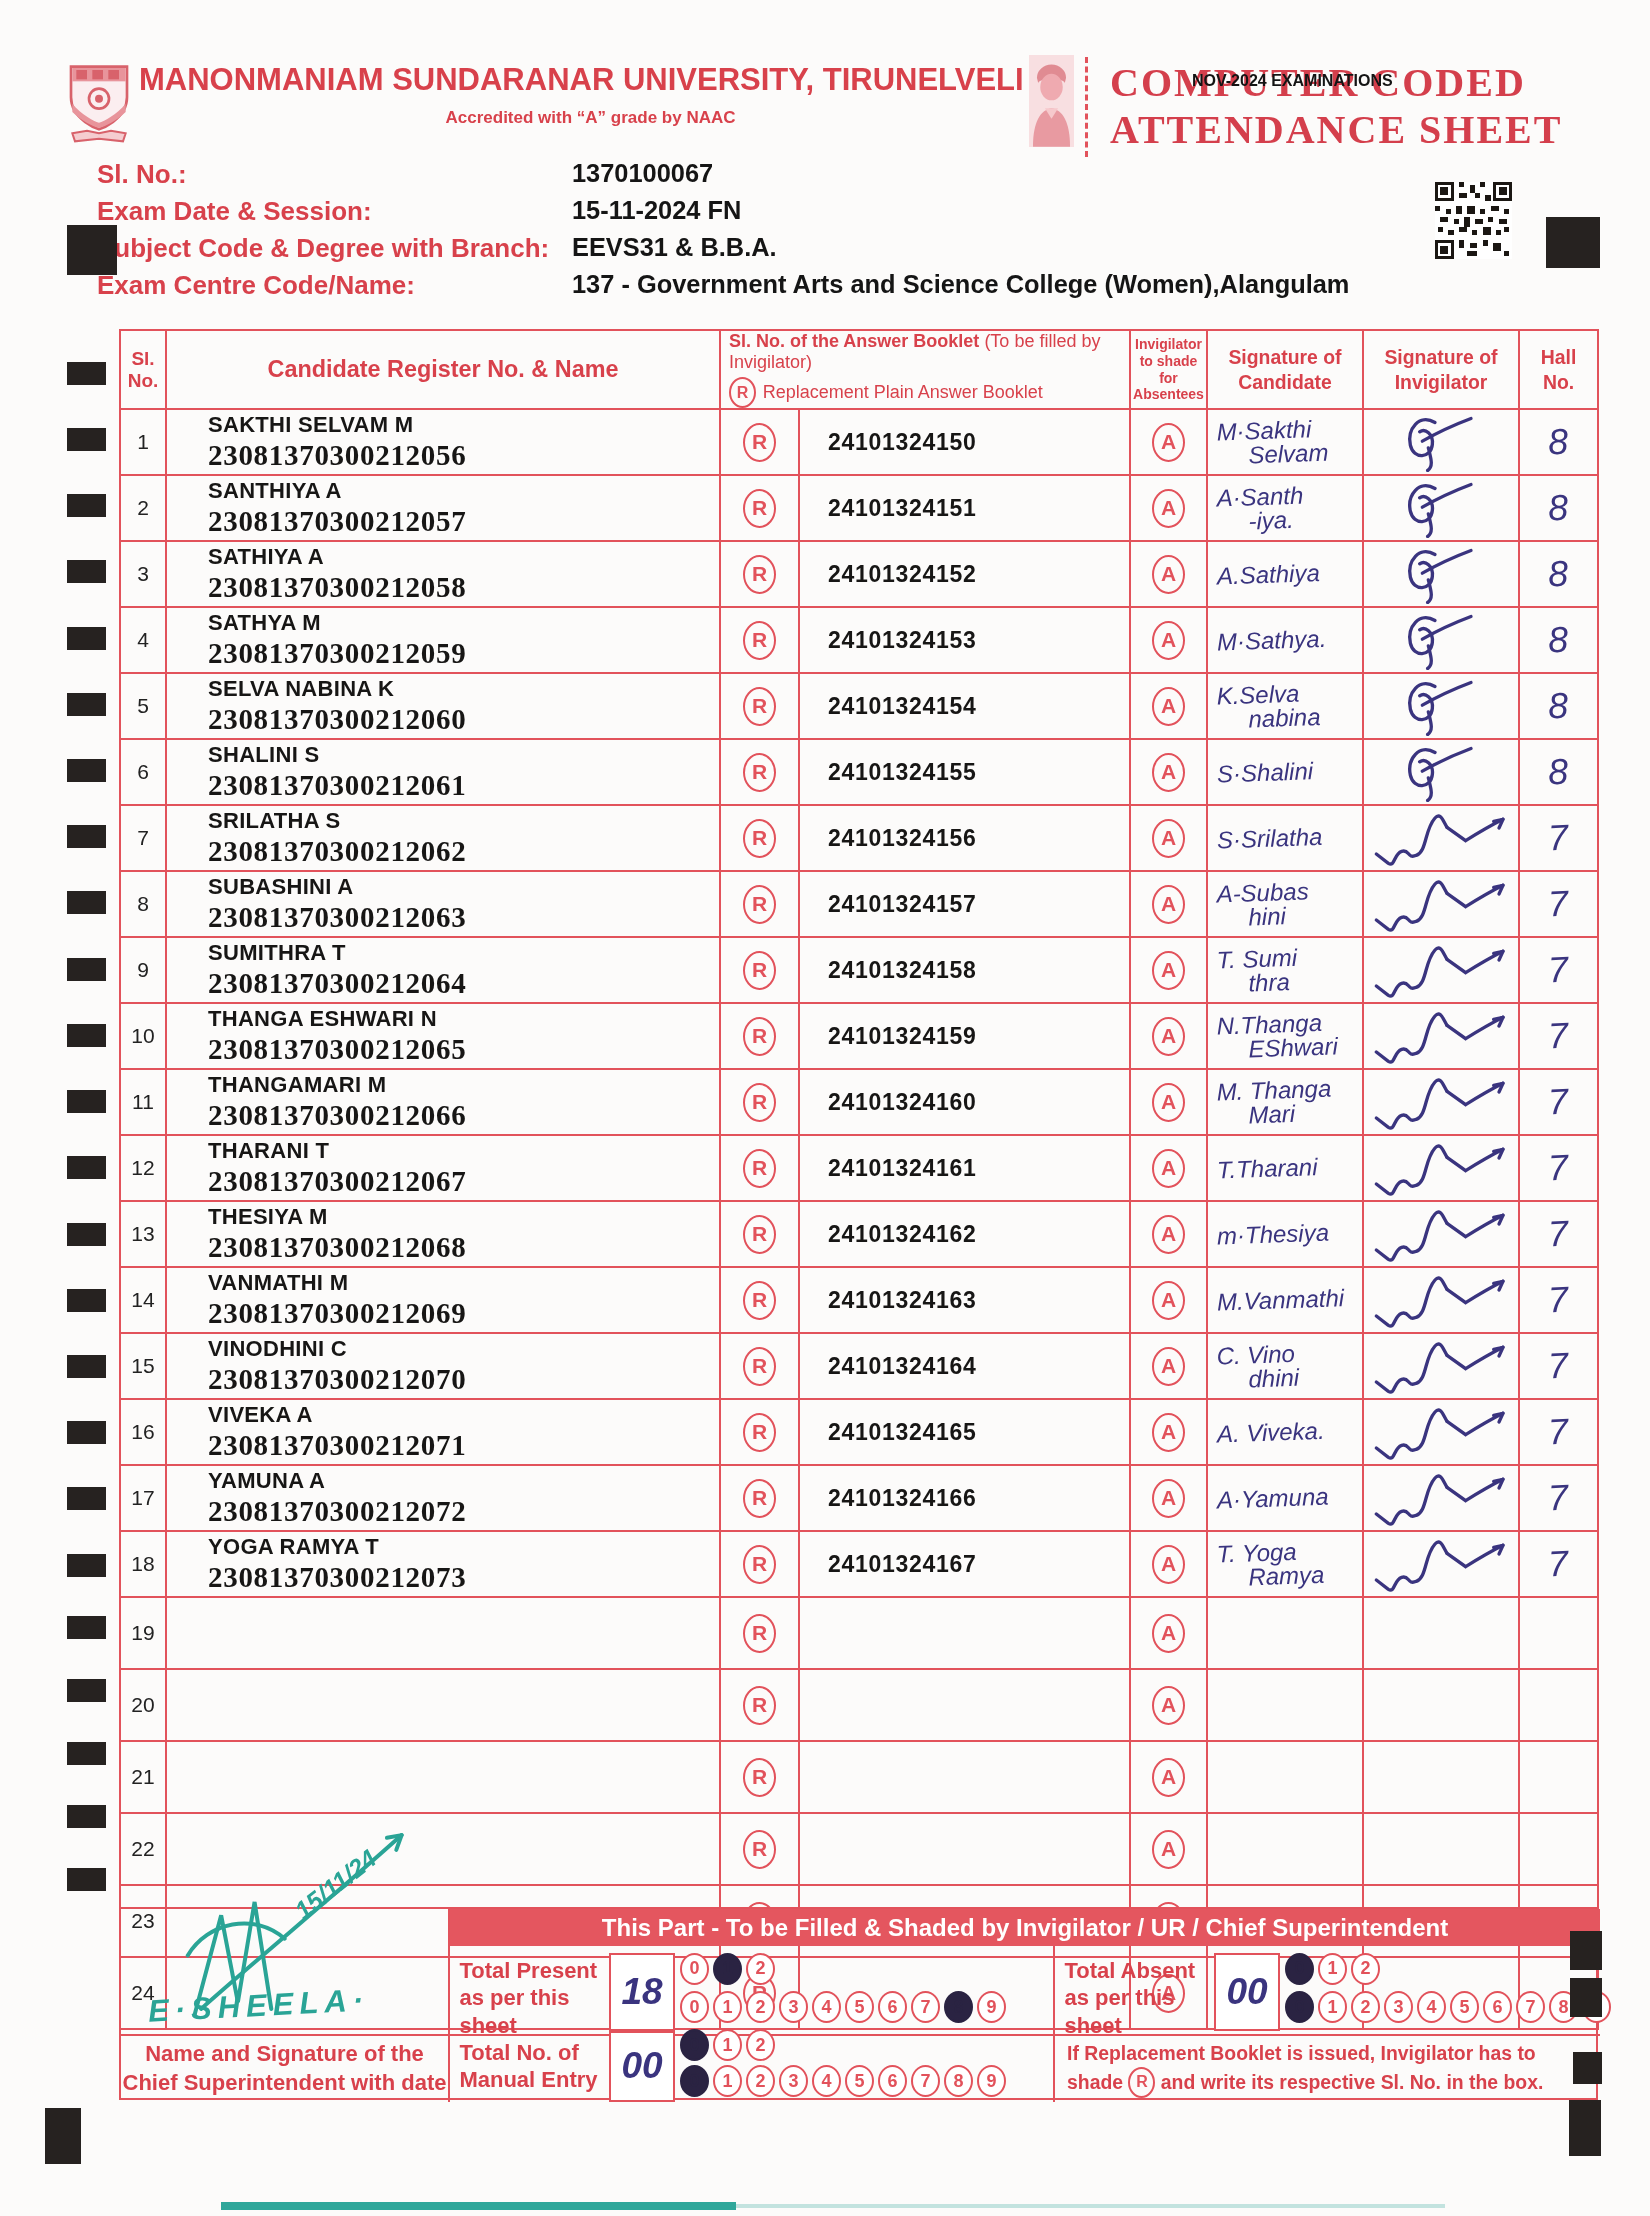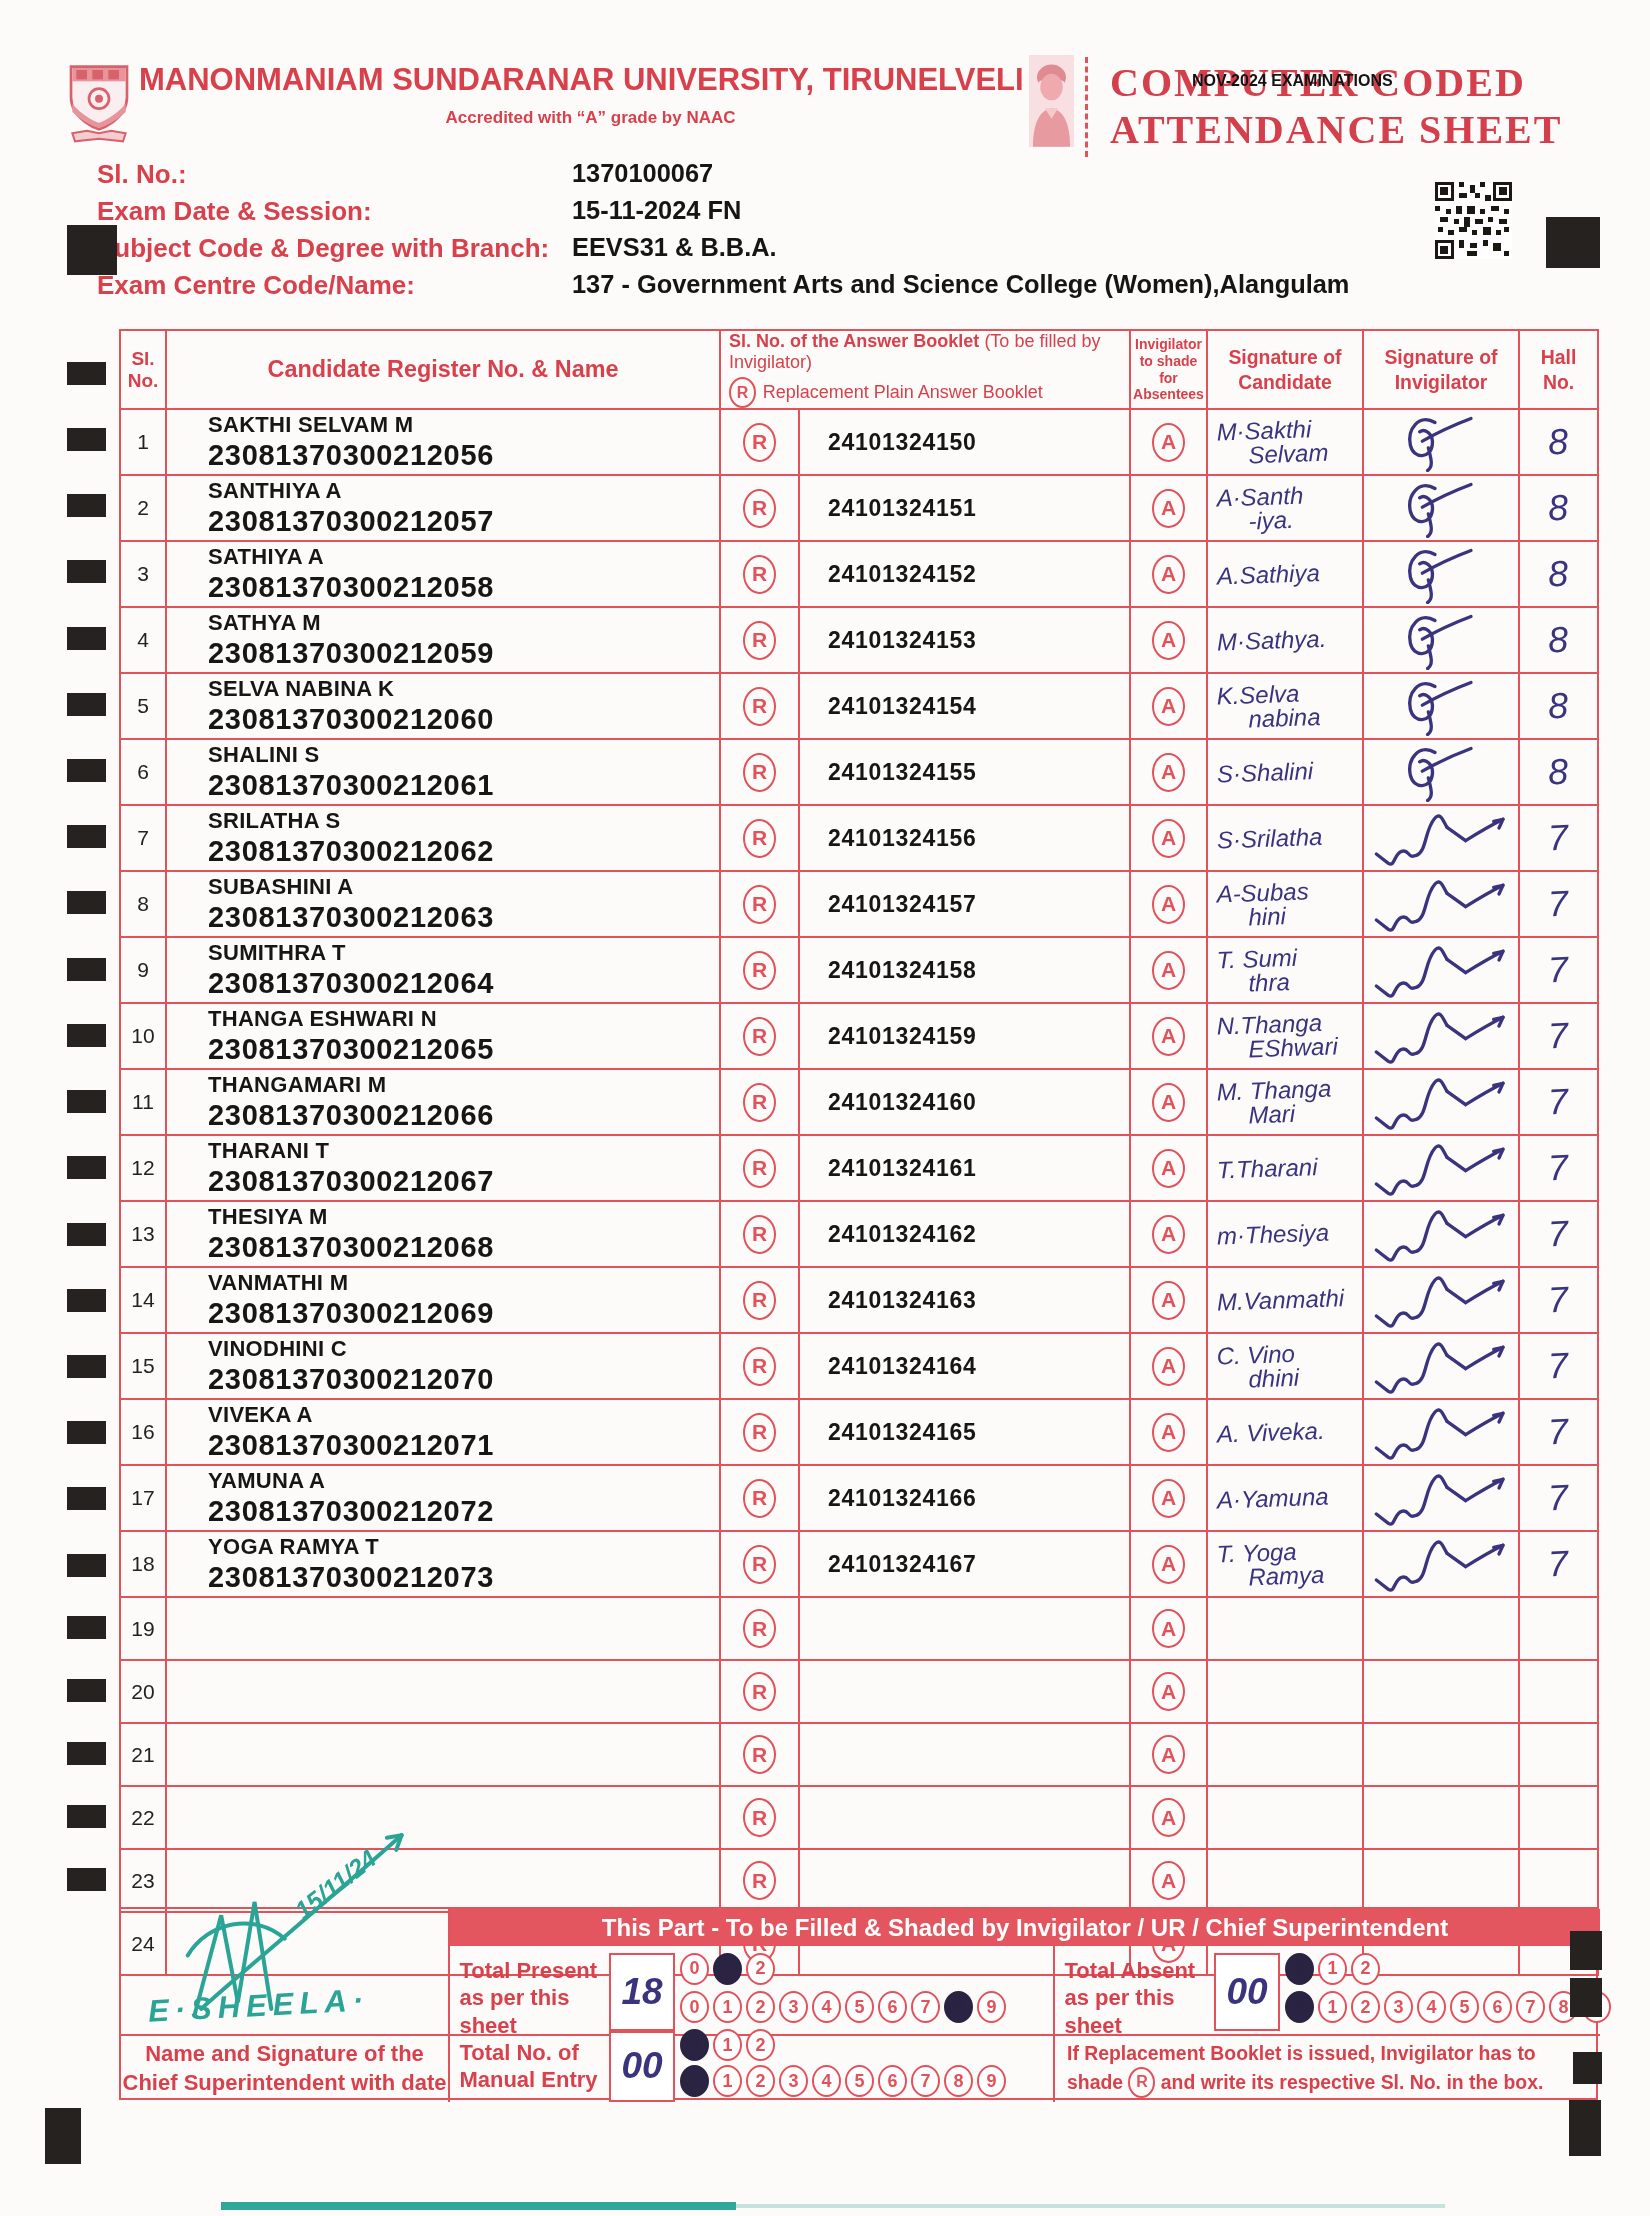--- a/index.html
+++ b/index.html
@@ -30,36 +30,36 @@
 
   .info-row{left:97px;width:1471px;height:31px;}
   .info-label{position:absolute;left:0;font-size:26px;font-weight:bold;color:var(--red-text);}
   .info-value{position:absolute;left:475px;font-size:25.4px;font-weight:bold;color:#151515;}
 
   
   table.att{position:absolute;left:119px;top:281px;width:1479px;border-collapse:collapse;table-layout:fixed;background:transparent;margin-top:48px;}
   table.att th, table.att td{border:2px solid var(--red);padding:0;vertical-align:middle;overflow:hidden;}
   thead tr{height:57px;}
   tr.row-filled{height:66px;}
-  tr.row-empty{height:63px;}
+  tr.row-empty{height:72px;}
   th{color:var(--red-text);font-weight:bold;text-align:center;}
   .h-sl{font-size:19px;line-height:1.15;}
   .h-cand{font-size:23.4px;}
   .h-booklet{text-align:left;padding-left:8px !important;}
   .h-booklet .bk1{font-size:18px;}
   .h-booklet .bk1 .norm{font-weight:normal;}
   .h-booklet .bk2{font-size:18px;font-weight:normal;margin-top:4px;display:flex;align-items:center;gap:6.7px;}
   .h-abs{font-size:14px;line-height:1.2;}
   .h-sig{font-size:19.4px;line-height:1.25;}
   .h-hall{font-size:19.4px;line-height:1.25;}
 
   .c-sl{text-align:center;font-size:21px;color:#222;}
   .c-name{padding-left:41px !important;}
   .cand-name{font-size:22px;font-weight:bold;color:#171615;letter-spacing:0.3px;}
-  .cand-reg{font-size:29px;font-weight:bold;color:#171615;letter-spacing:0.7px;margin-top:1.3px;}
+  .cand-reg{font-size:29px;font-weight:bold;color:#171615;letter-spacing:0.7px;margin-top:1.3px;font-family:Liberation Serif, serif;}
   .c-r,.c-a{text-align:center;}
   .circ{display:inline-flex;align-items:center;justify-content:center;width:29px;height:35px;border:2px solid var(--red);border-radius:50%;color:var(--red);font-weight:bold;font-size:21px;}
   .circ-sm{width:23px;height:27px;font-size:16px;flex:0 0 auto;}
   .c-bnum{padding-left:28px !important;font-size:23px;font-weight:bold;color:#171615;letter-spacing:0.7px;vertical-align:middle;}
   .hand{font-style:italic;color:var(--blue);}
   .c-csig{padding-left:9.4px !important;}
   .sigtxt{font-size:24px;line-height:1.02;transform:rotate(-2deg);}
   .sigtxt .ln2{display:block;padding-left:31px;}
   .c-isig{text-align:center;}
   .c-hall{text-align:center;}

